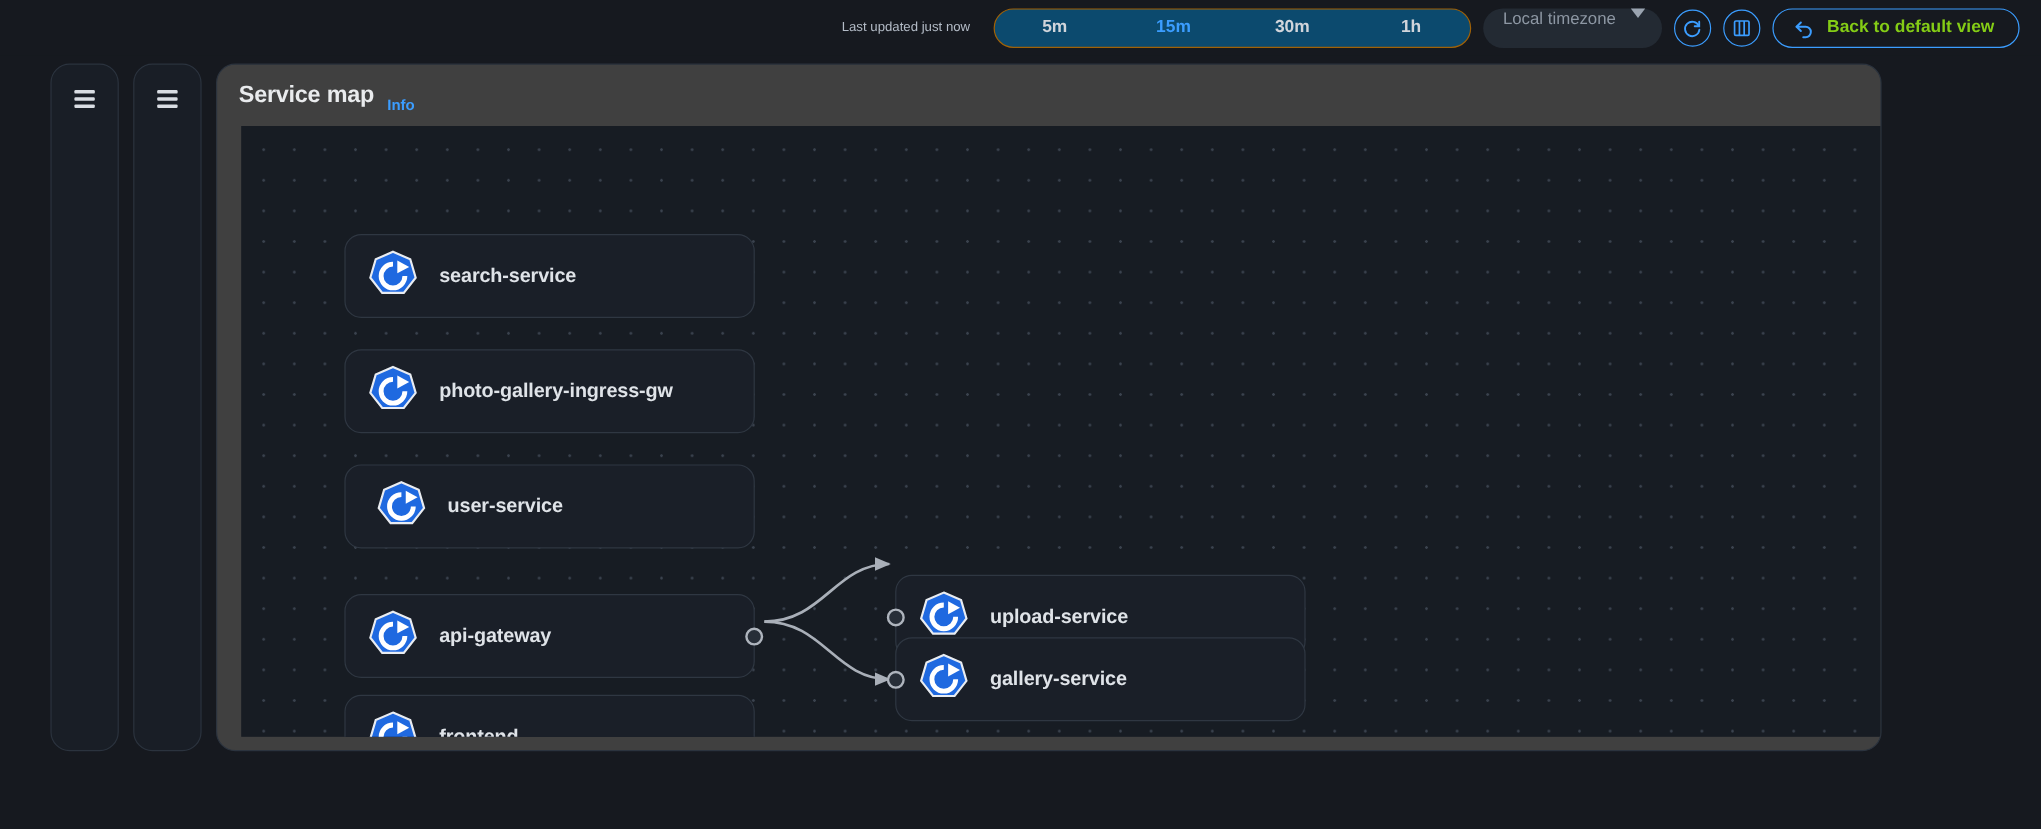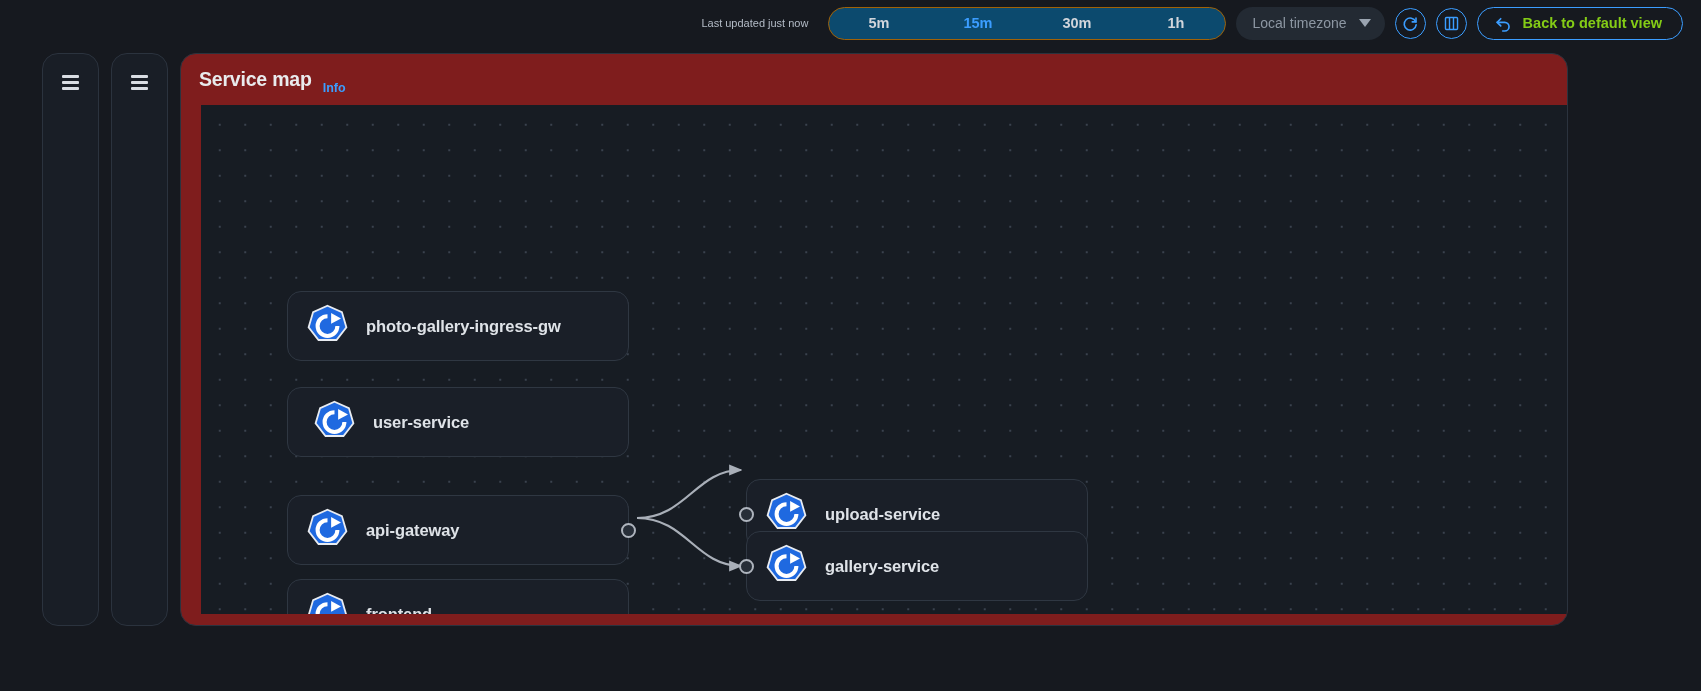--- a/index.html
+++ b/index.html
@@ -50,21 +50,21 @@
     background: transparent;
     border: none;
     cursor: pointer;
     padding: 0 14px;
   }
   .range-btn.active { color: #3b9dff; }
 
   .tz-select {
     height: 33px;
     display: flex;
-    align-items: center;
+    align-items: flex-start;
     gap: 12px;
     padding: 0 14px 0 16px;
     border-radius: 17px;
     background: #232a33;
     color: #8d97a3;
     font-size: 14px;
     cursor: pointer;
     white-space: nowrap;
   }
   .caret {
@@ -121,21 +121,21 @@
     background: #d9dde3; border-radius: 1px;
   }
 
   
   .main-card {
     position: absolute;
     top: 53px;
     left: 180px;
     width: 1388px;
     height: 573px;
-    background: #7f1d1d;
+    background: #404040;
     border: 1px solid #2b333e;
     border-radius: 16px;
     overflow: hidden;
   }
   .card-header {
     height: 51px;
     display: flex;
     align-items: center;
     gap: 11px;
     padding-left: 18px;
@@ -292,20 +292,28 @@
     <svg class="edges-svg">
       <defs>
         <marker id="arrow" viewBox="0 0 10 10" refX="9" refY="5" markerWidth="6" markerHeight="6" orient="auto-start-reverse">
           <path d="M0,0.8 L10,5 L0,9.2 z" fill="#a9afb8"></path>
         </marker>
       </defs>
       <path d="M 436 413 C 485 413, 495 365, 540 365" stroke="#a9afb8" stroke-width="2.2" fill="none" marker-end="url(#arrow)"></path>
       <path d="M 436 413 C 485 413, 495 461, 540 461" stroke="#a9afb8" stroke-width="2.2" fill="none" marker-end="url(#arrow)"></path>
     </svg>
 
+    <div class="node" style="left:86px; top:90px; width:342px; height:70px;">
+      <svg class="svc-icon" width="45" height="45" viewBox="0 0 100 100">
+        <polygon points="50,4 82,18 92,52 70,80 30,80 8,52 18,18" fill="#1f69e0" stroke="#e9ecf1" stroke-width="4"></polygon>
+        <path d="M50 27 A 22 22 0 1 0 72 49" fill="none" stroke="#ffffff" stroke-width="9" stroke-linecap="butt"></path>
+        <polygon points="58,20 80,32 58,44" fill="#ffffff"></polygon>
+      </svg>
+      <span class="node-label">search-service</span>
+    </div>
 
     <div class="node" style="left:86px; top:186px; width:342px; height:70px;">
       <svg class="svc-icon" width="45" height="45" viewBox="0 0 100 100">
         <polygon points="50,4 82,18 92,52 70,80 30,80 8,52 18,18" fill="#1f69e0" stroke="#e9ecf1" stroke-width="4"></polygon>
         <path d="M50 27 A 22 22 0 1 0 72 49" fill="none" stroke="#ffffff" stroke-width="9"></path>
         <polygon points="58,20 80,32 58,44" fill="#ffffff"></polygon>
       </svg>
       <span class="node-label">photo-gallery-ingress-gw</span>
     </div>
 

